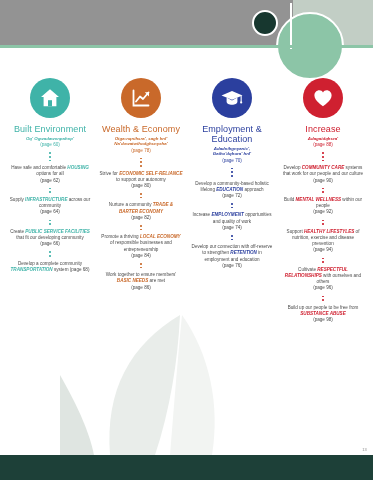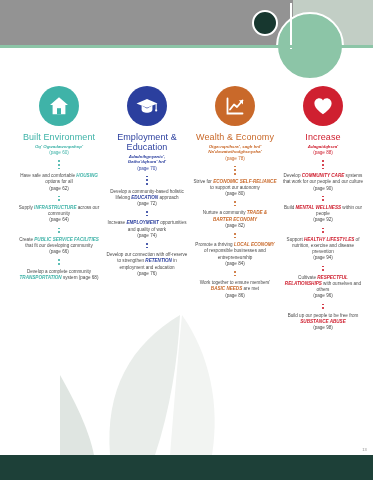--- a/index.html
+++ b/index.html
@@ -96,25 +96,25 @@
     height: 140px;
     overflow: hidden;
     pointer-events: none;
   }
   .leaf-watermark svg { display: block; }
 
   
   .columns {
     position: absolute;
     left: 0;
-    top: 86px;
+    top: 78px;
     width: 373px;
     display: flex;
     align-items: flex-start;
-    justify-content: flex-end;
+    justify-content: space-between;
     padding: 0 6px;
     box-sizing: border-box;
   }
   .col {
     width: 88px;
     display: flex;
     flex-direction: column;
     align-items: center;
     text-align: center;
   }
@@ -275,20 +275,71 @@
 
     <div class="dots">
         <i></i>
         <i></i>
       </div>
     <div class="item-text">
       <span>Develop a complete community </span><em>TRANSPORTATION</em><span> system (page 68)</span>
     </div>
   </div>
 
+  <div class="col c-orange">
+    <div class="icon-circle bg-orange">
+      <svg width="24" height="24" viewBox="0 0 24 24" fill="none">
+        <path d="M4.5 4.5 v15 h15" stroke="#ffffff" stroke-width="1.8" stroke-linecap="round" fill="none"></path>
+        <path d="M7 15.5 L11 10.5 L14 13 L19.5 6.5" stroke="#ffffff" stroke-width="1.8" stroke-linecap="round" stroke-linejoin="round" fill="none"></path>
+        <path d="M15.8 6.2 h4.2 v4.2 Z" fill="#ffffff"></path>
+      </svg>
+    </div>
+    <div class="col-title">Wealth &amp; Economy</div>
+    <div class="col-native">Otga:nqnihsra', sagh hnI'
+Na'dowatwihodghsnyeha'</div>
+    <div class="col-page">(page 78)</div>
+
+    <div class="dots">
+        <i></i>
+        <i></i>
+        <i></i>
+      </div>
+    <div class="item-text">
+      <span>Strive for </span><em>ECONOMIC SELF-RELIANCE</em><span> to support our autonomy</span><br>
+      <span>(page 80)</span>
+    </div>
+
+    <div class="dots">
+        <i></i>
+        <i></i>
+      </div>
+    <div class="item-text">
+      <span>Nurture a community </span><em>TRADE &amp; BARTER ECONOMY</em><span></span><br>
+      <span>(page 82)</span>
+    </div>
+
+    <div class="dots">
+        <i></i>
+        <i></i>
+      </div>
+    <div class="item-text">
+      <span>Promote a thriving </span><em>LOCAL ECONOMY</em><span> of responsible businesses and entrepreneurship</span><br>
+      <span>(page 84)</span>
+    </div>
+
+    <div class="dots">
+        <i></i>
+        <i></i>
+      </div>
+    <div class="item-text">
+      <span>Work together to ensure members' </span><em>BASIC NEEDS</em><span> are met</span><br>
+      <span>(page 86)</span>
+    </div>
+  </div>
+
   <div class="col c-blue">
     <div class="icon-circle bg-blue">
       <svg width="24" height="24" viewBox="0 0 24 24" fill="none">
         <path d="M12 5 L22.5 9.4 L12 13.8 L1.5 9.4 Z" fill="#ffffff"></path>
         <path d="M6.6 11.6 v4.1 c0 1.7 2.5 3 5.4 3 s5.4-1.3 5.4-3 v-4.1 L12 14.6 Z" fill="#ffffff"></path>
         <rect x="20.6" y="9.8" width="1.1" height="6" fill="#ffffff"></rect>
         <circle cx="21.15" cy="16.4" r="1.1" fill="#ffffff"></circle>
       </svg>
     </div>
     <div class="col-title">Employment &amp; Education</div>
@@ -318,71 +369,20 @@
     <div class="dots">
         <i></i>
         <i></i>
       </div>
     <div class="item-text">
       <span>Develop our connection with off-reserve to strengthen </span><em>RETENTION</em><span> in employment and education</span><br>
       <span>(page 76)</span>
     </div>
   </div>
 
-  <div class="col c-orange">
-    <div class="icon-circle bg-orange">
-      <svg width="24" height="24" viewBox="0 0 24 24" fill="none">
-        <path d="M4.5 4.5 v15 h15" stroke="#ffffff" stroke-width="1.8" stroke-linecap="round" fill="none"></path>
-        <path d="M7 15.5 L11 10.5 L14 13 L19.5 6.5" stroke="#ffffff" stroke-width="1.8" stroke-linecap="round" stroke-linejoin="round" fill="none"></path>
-        <path d="M15.8 6.2 h4.2 v4.2 Z" fill="#ffffff"></path>
-      </svg>
-    </div>
-    <div class="col-title">Wealth &amp; Economy</div>
-    <div class="col-native">Otga:nqnihsra', sagh hnI'
-Na'dowatwihodghsnyeha'</div>
-    <div class="col-page">(page 78)</div>
-
-    <div class="dots">
-        <i></i>
-        <i></i>
-        <i></i>
-      </div>
-    <div class="item-text">
-      <span>Strive for </span><em>ECONOMIC SELF-RELIANCE</em><span> to support our autonomy</span><br>
-      <span>(page 80)</span>
-    </div>
-
-    <div class="dots">
-        <i></i>
-        <i></i>
-      </div>
-    <div class="item-text">
-      <span>Nurture a community </span><em>TRADE &amp; BARTER ECONOMY</em><span></span><br>
-      <span>(page 82)</span>
-    </div>
-
-    <div class="dots">
-        <i></i>
-        <i></i>
-      </div>
-    <div class="item-text">
-      <span>Promote a thriving </span><em>LOCAL ECONOMY</em><span> of responsible businesses and entrepreneurship</span><br>
-      <span>(page 84)</span>
-    </div>
-
-    <div class="dots">
-        <i></i>
-        <i></i>
-      </div>
-    <div class="item-text">
-      <span>Work together to ensure members' </span><em>BASIC NEEDS</em><span> are met</span><br>
-      <span>(page 86)</span>
-    </div>
-  </div>
-
   <div class="col c-red">
     <div class="icon-circle bg-red">
       <svg width="24" height="24" viewBox="0 0 24 24" fill="none">
         <path d="M12 20.2 C12 20.2 3.4 14.6 3.4 9.4 C3.4 6.4 5.7 4.3 8.3 4.3 C10 4.3 11.3 5.2 12 6.4 C12.7 5.2 14 4.3 15.7 4.3 C18.3 4.3 20.6 6.4 20.6 9.4 C20.6 14.6 12 20.2 12 20.2 Z" fill="#ffffff"></path>
       </svg>
     </div>
     <div class="col-title">Increase</div>
     <div class="col-native">Adagaidqhsra'</div>
     <div class="col-page">(page 88)</div>
 

